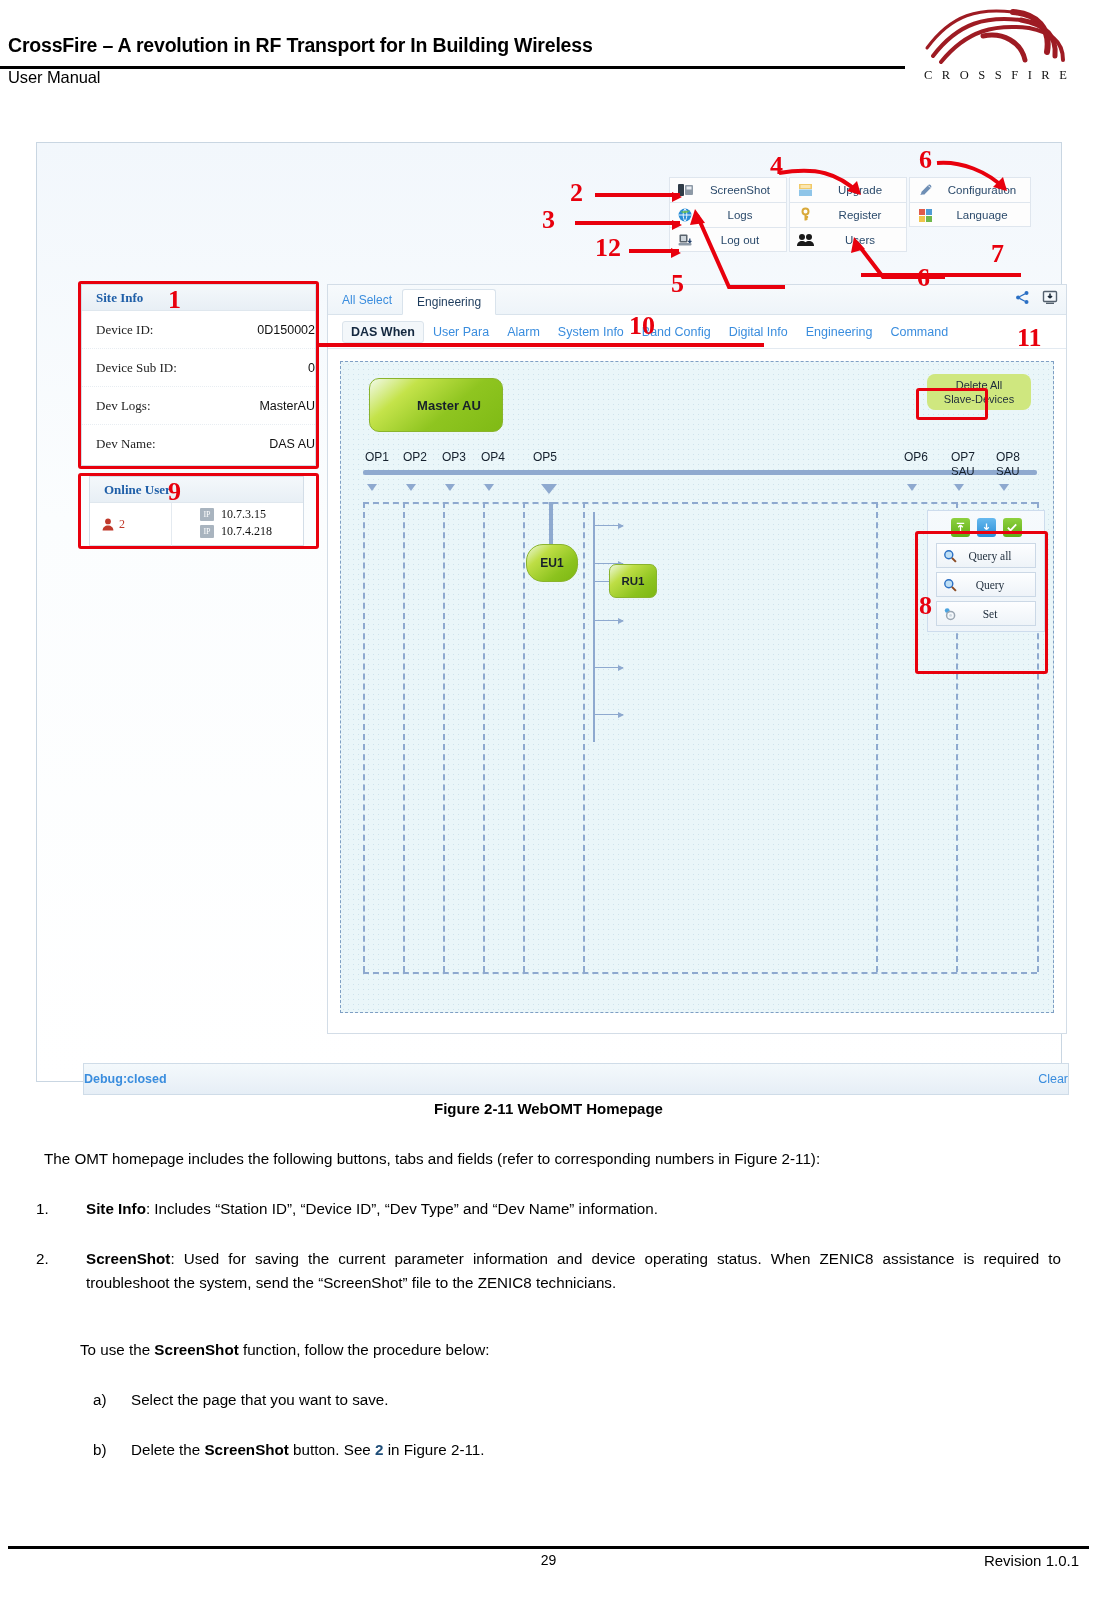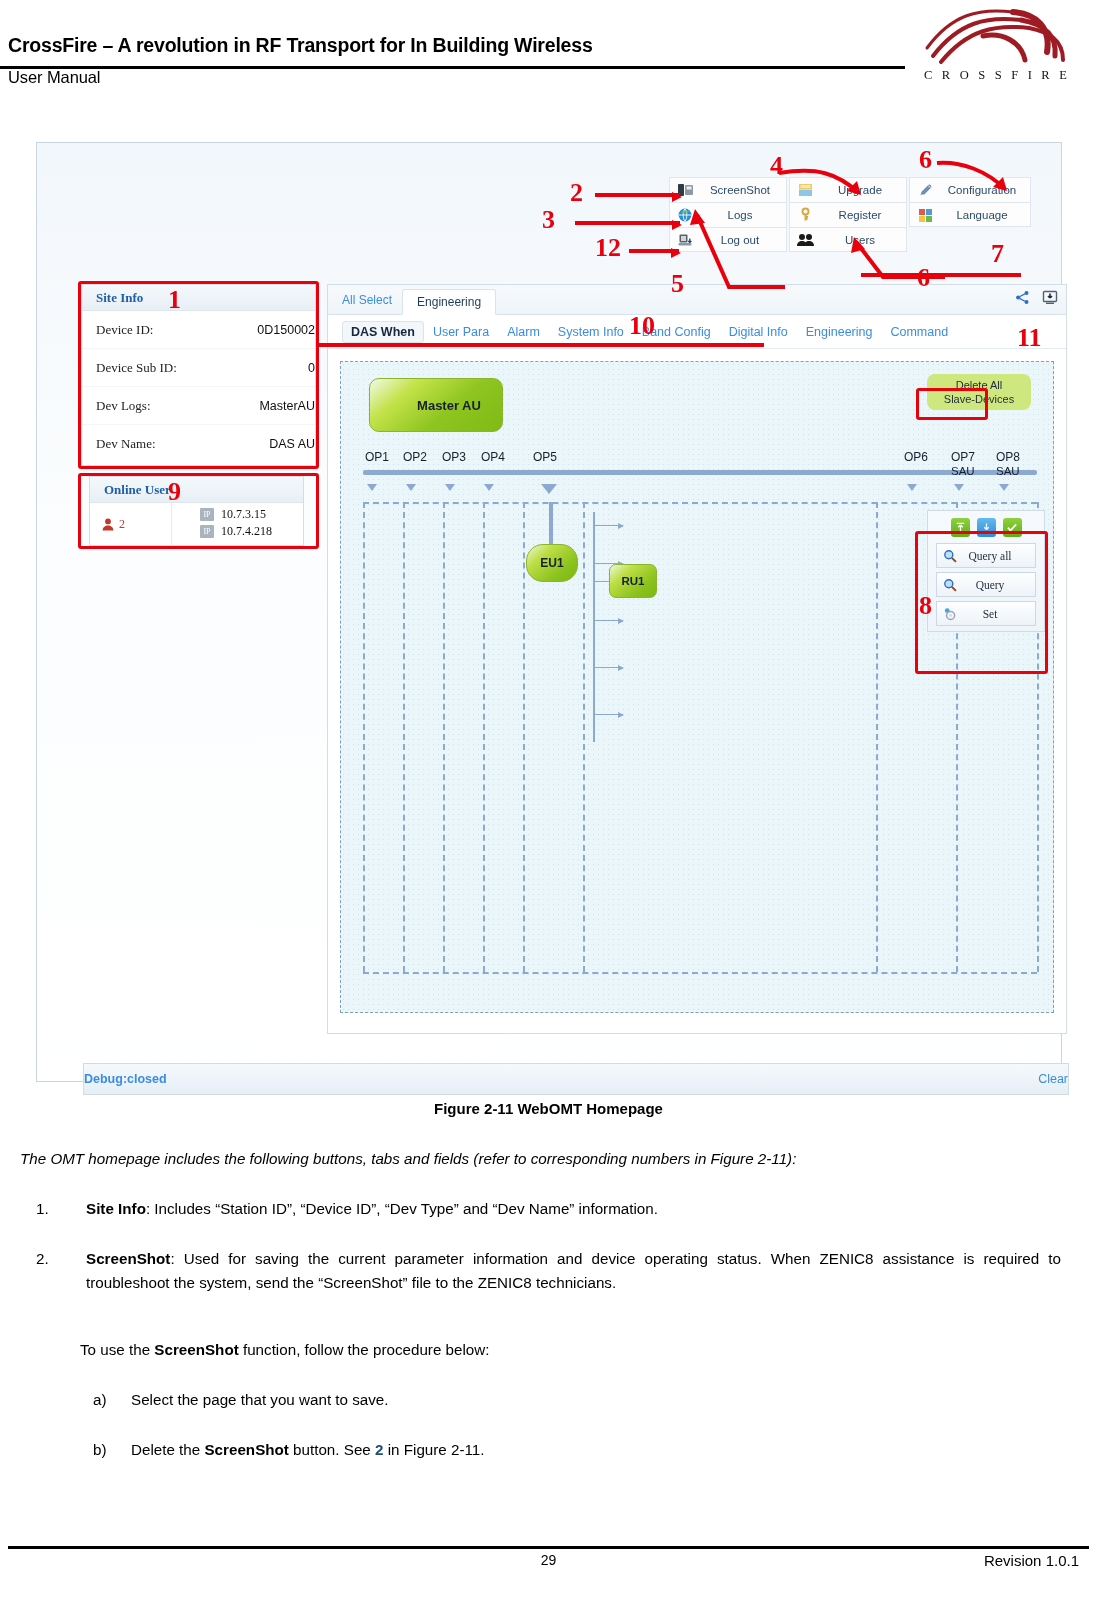--- a/index.html
+++ b/index.html
@@ -230,21 +230,21 @@
   }
 
   
   .caption {
     position:absolute; left:0; top:1100px; width:1097px; text-align:center;
     font-size:15px; font-weight:bold;
   }
   .body-txt {
     position:absolute; font-size:15.2px; line-height:21px; color:#000;
   }
-  .p-intro { left:20px; top:1148px; width:1025px;font-style:italic; }
+  .p-intro { left:44px; top:1148px; width:1025px; }
   .li { position:absolute; font-size:15.2px; line-height:24px; }
   b { font-weight:bold; }
 
   .footer-rule { position:absolute; left:8px; top:1546px; width:1081px; height:3px; background:#000; }
   .pg-num { position:absolute; left:0; top:1552px; width:1097px; text-align:center; font-size:14px; }
   .rev { position:absolute; right:18px; top:1552px; font-size:15px; }
 </style>
 </head>
 <body>
 

